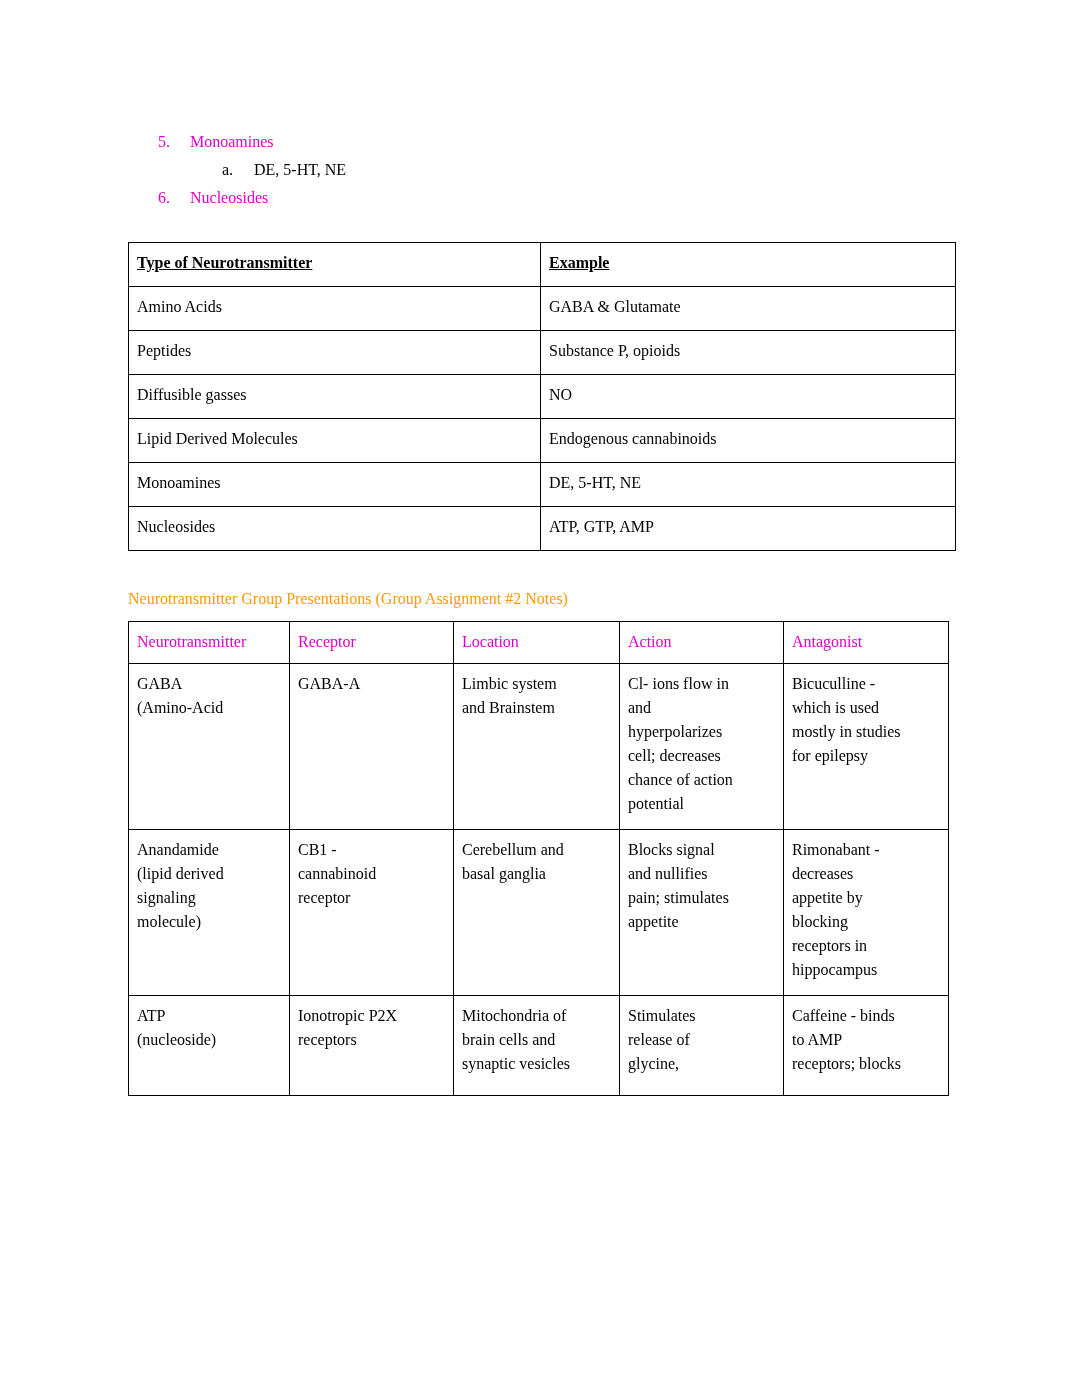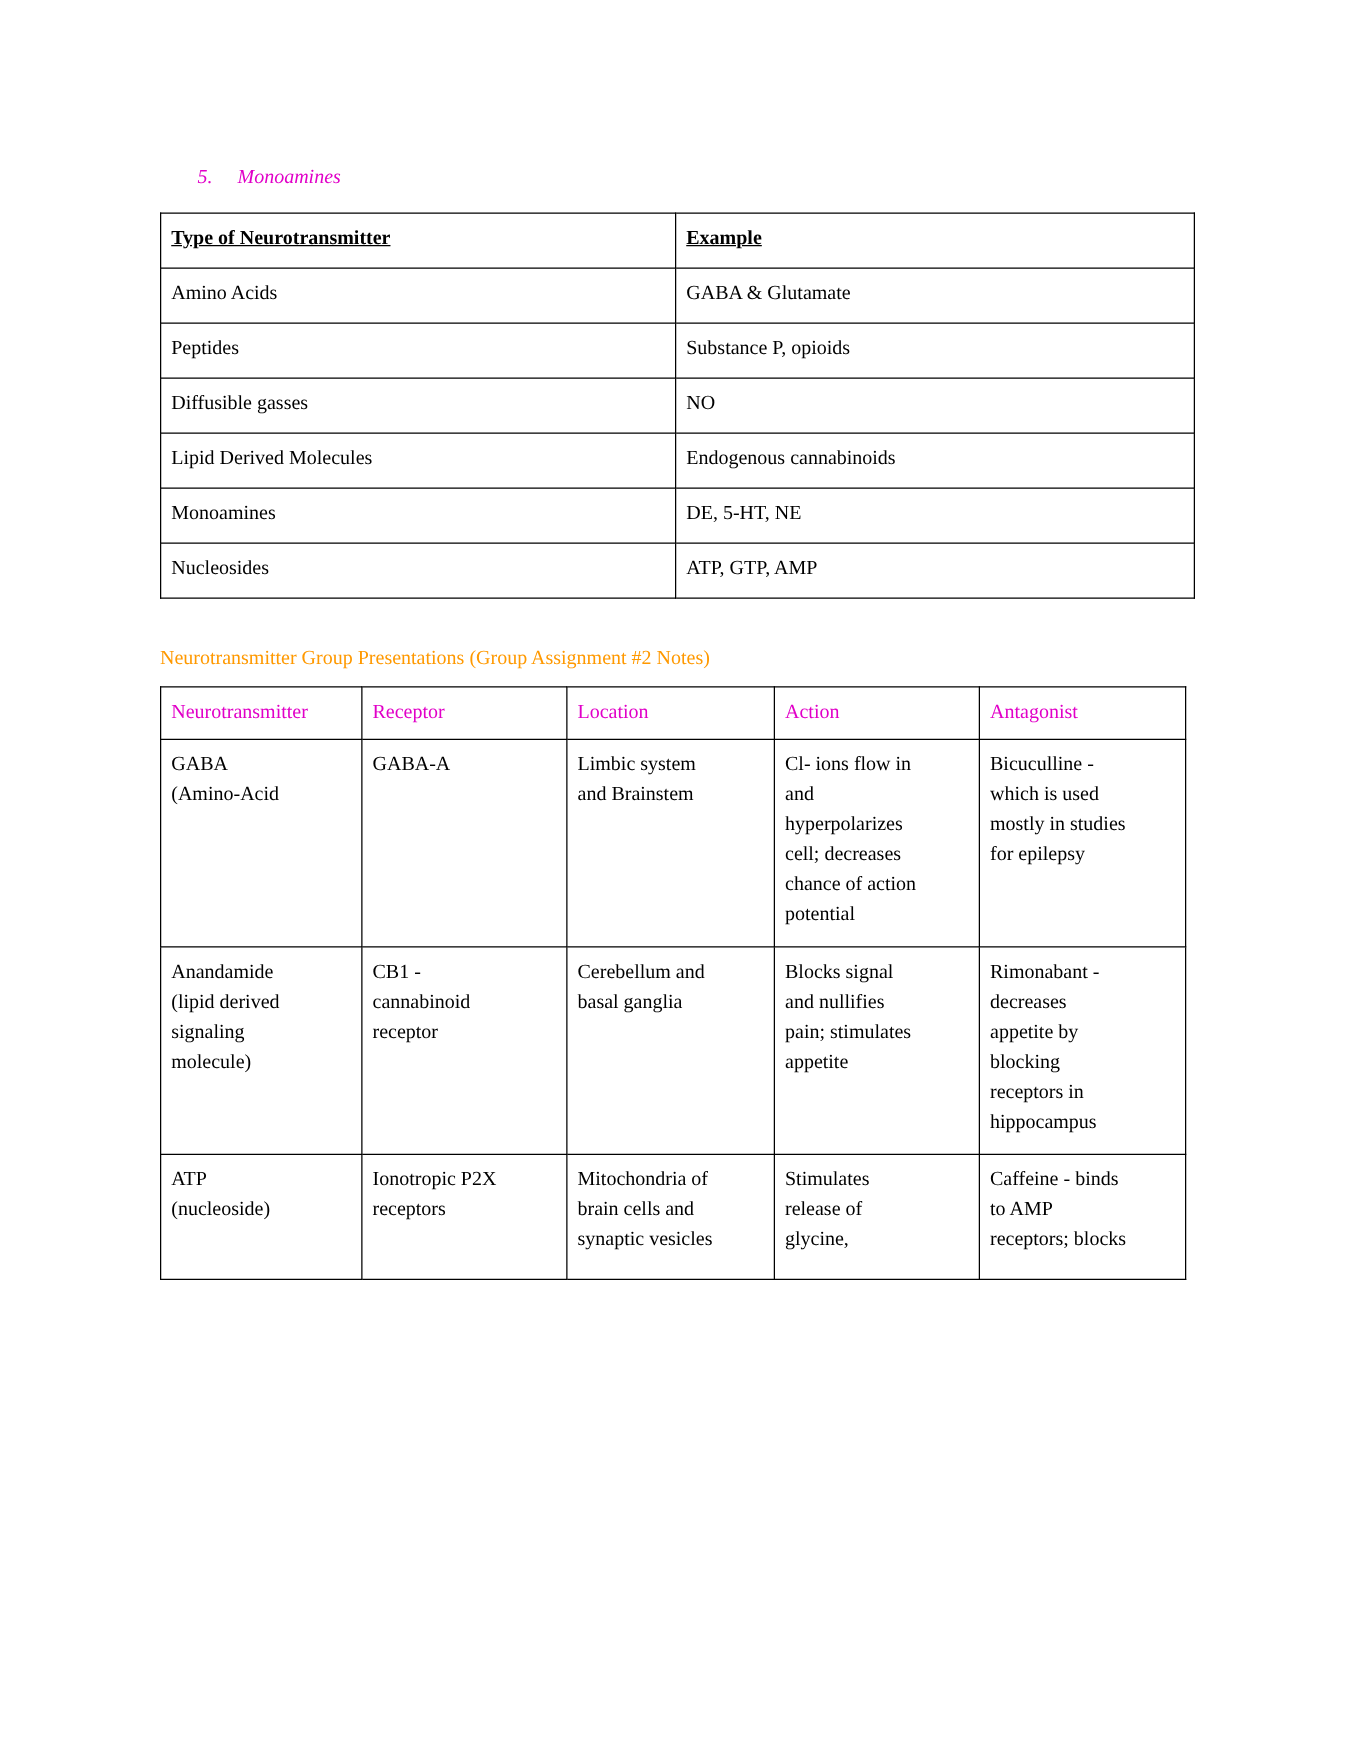--- a/index.html
+++ b/index.html
@@ -21,21 +21,21 @@
     overflow: hidden;
   }
   .content {
     position: absolute;
     left: 128px;
     top: 128px;
     width: 827px;
   }
 
   
-  .outline { margin-bottom: 14px; font-style: italic; }
+  .outline { margin-bottom: 30px; }
   .outline-line { line-height: 28px; white-space: nowrap; }
   .lvl1 { padding-left: 30px; }
   .lvl2 { padding-left: 94px; }
   .num { display: inline-block; min-width: 32px; }
   .magenta { color: var(--magenta); }
   .orange { color: var(--orange); }
 
   
   table {
     border-collapse: collapse;
@@ -77,20 +77,26 @@
 </style>
 </head>
 <body>
 
 <div class="page">
   <div class="content">
 
     <div class="outline">
       <div class="outline-line lvl1">
         <span class="num magenta">5.</span><span class="magenta">Monoamines</span>
+      </div>
+      <div class="outline-line lvl2">
+        <span class="num">a.</span><span>DE, 5-HT, NE</span>
+      </div>
+      <div class="outline-line lvl1">
+        <span class="num magenta">6.</span><span class="magenta">Nucleosides</span>
       </div>
     </div>
 
     <table class="table1">
       <colgroup>
           <col class="c0">
           <col class="c1">
         </colgroup>
       <tbody>
           <tr>

